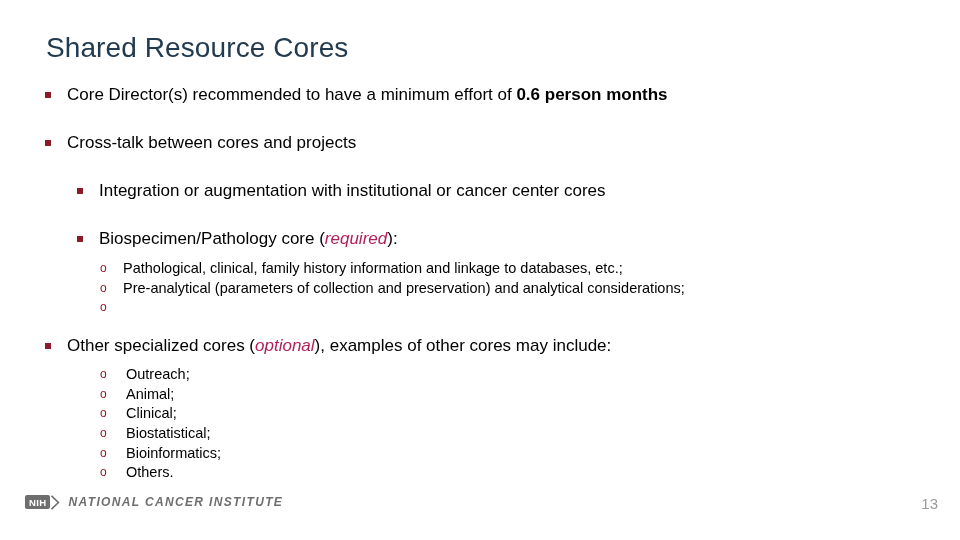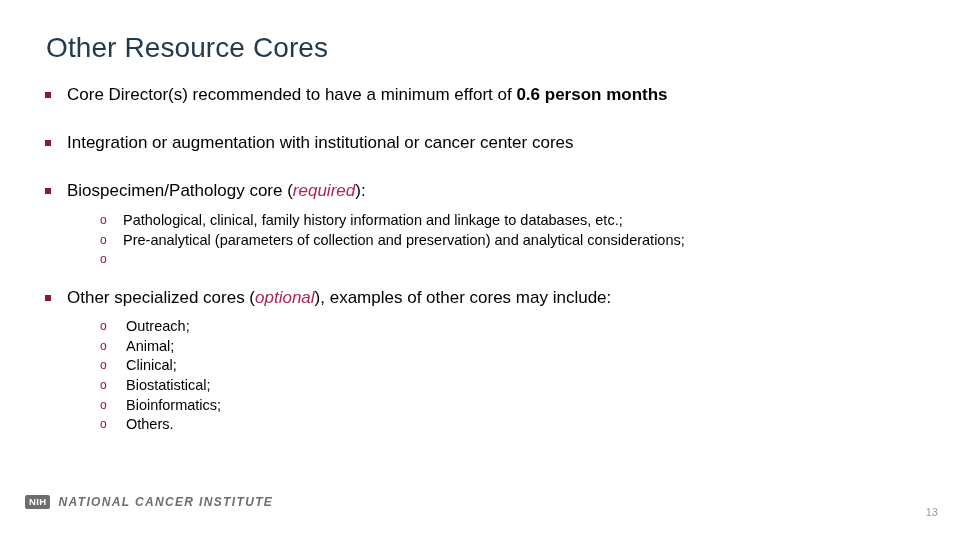--- a/index.html
+++ b/index.html
@@ -69,21 +69,21 @@
   .bold {
     font-weight: bold;
   }
   .em-red {
     font-style: italic;
     color: #B4205A;
   }
 
   
   .gap-48 { margin-top: 26px; }
-  .gap-47 { margin-top: 26px; }
+  .gap-47 { margin-top: 26px; margin-left: 32px; }
   .gap-31 { margin-top: 37px; }
 
   
   .l2-list {
     margin: 0;
     padding: 0;
     list-style: none;
   }
   .l2 {
     position: relative;
@@ -125,21 +125,20 @@
     top: 9px;
     display: flex;
     align-items: center;
     height: 18px;
   }
   .nih-badge {
     position: relative;
     display: flex;
     align-items: center;
     height: 15px;
-    flex-direction: column;
   }
   .nih-box {
     background: #6E6E6E;
     color: #ffffff;
     font-size: 9.5px;
     font-weight: bold;
     letter-spacing: 0.4px;
     padding: 1.5px 3px 1.5px 4px;
     border-radius: 2px;
     line-height: 11px;
@@ -157,40 +156,44 @@
     font-weight: bold;
     letter-spacing: 1.35px;
     color: #6E6E6E;
     white-space: nowrap;
     font-family: "Liberation Sans", sans-serif;
     font-style: italic;
   }
   .page-num {
     position: absolute;
     right: 22px;
-    top: 22px;
-    font-size: 11px;
+    top: 11px;
+    font-size: 15px;
     color: #9A9A9A;
     text-align: right;
   }
 </style>
 </head>
 <body>
 
 <div class="slide">
 
-  <div class="slide-title">Other Resource Cores</div>
+  <div class="slide-title">Shared Resource Cores</div>
 
   <div class="body-region">
 
     <div class="l1">
       <span class="marker"></span>
       <span class="l1-text">Core Director(s) recommended to have a minimum effort of </span><span class="bold">0.6 person months</span>
     </div>
 
+    <div class="l1 gap-48">
+      <span class="marker"></span>
+      <span class="l1-text">Cross-talk between cores and projects</span>
+    </div>
 
     <div class="l1 gap-47">
       <span class="marker"></span>
       <span class="l1-text">Integration or augmentation with institutional or cancer center cores</span>
     </div>
 
     <div class="l1 gap-47">
       <span class="marker"></span>
       <span class="l1-text">Biospecimen/Pathology core (</span><span class="em-red">required</span><span class="l1-text">):</span>
     </div>

